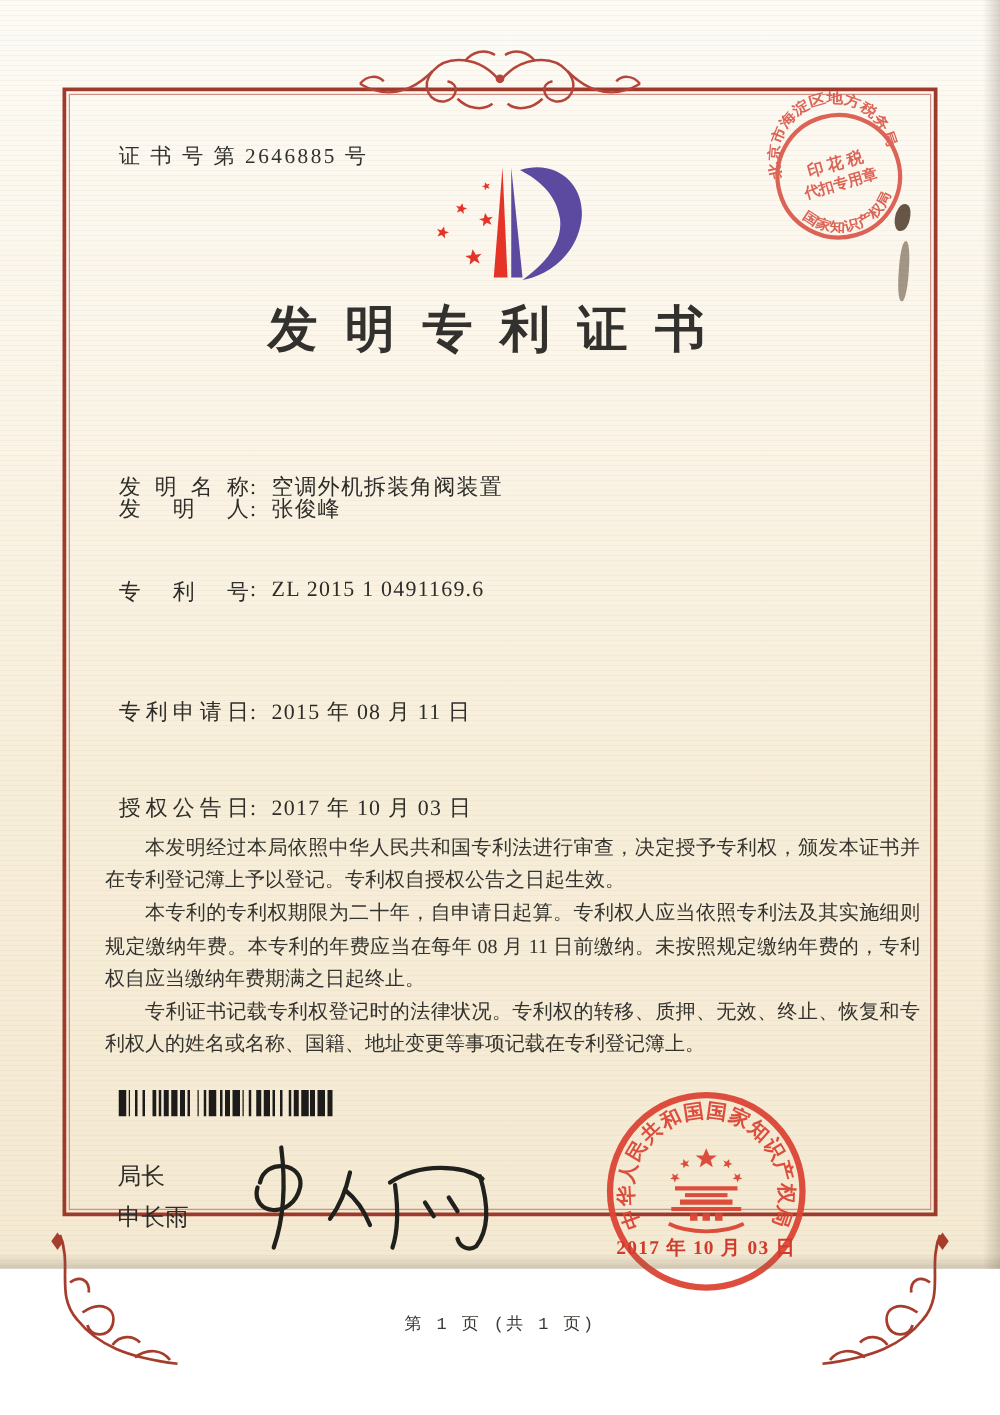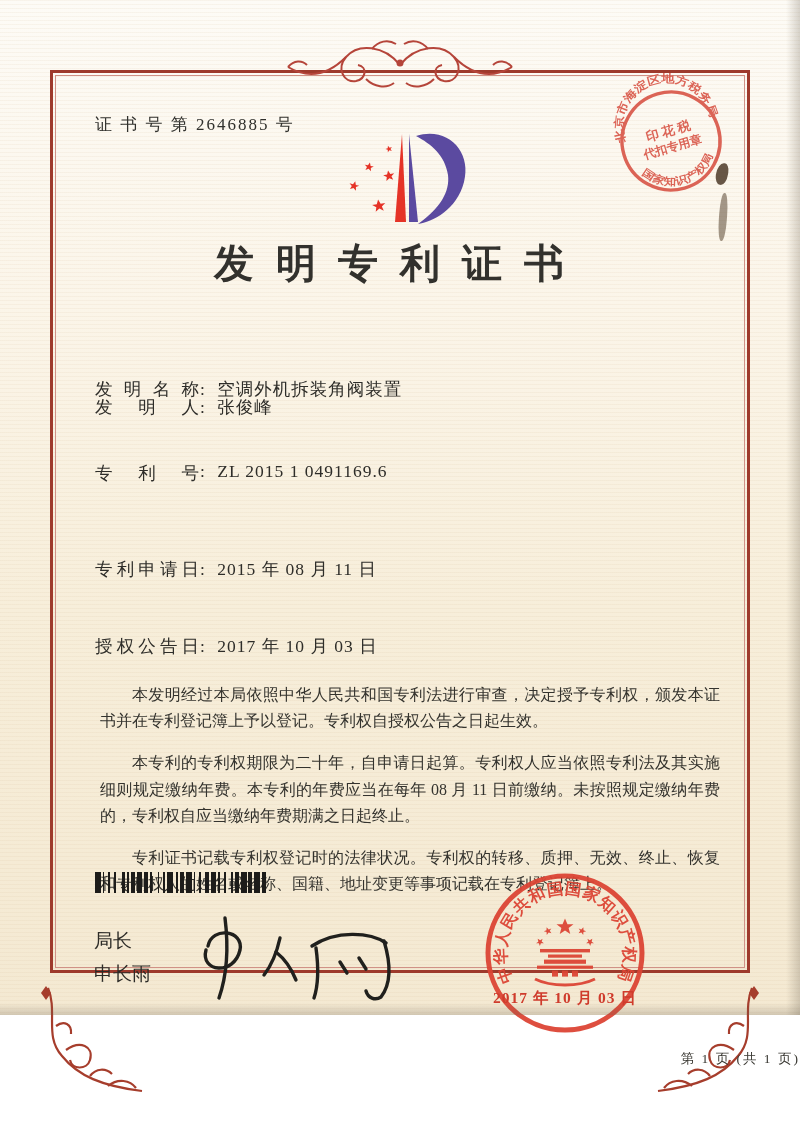--- a/index.html
+++ b/index.html
@@ -24,41 +24,41 @@
   .title{position:absolute;left:0;right:0;top:236px;text-align:center;
          font-size:40px;font-weight:600;letter-spacing:22px;color:#32312d;}
   
   .frow{position:absolute;left:95px;font-size:17.5px;white-space:nowrap;color:#2e2d29;}
   .flabel{display:inline-block;width:104px;text-align:justify;text-align-last:justify;vertical-align:top;}
   .fcolon{display:inline-block;margin:0 2px 0 1px;}
   .fvalue{display:inline-block;margin-left:6px;letter-spacing:1px;}
   
   .bodytext{position:absolute;left:84px;top:666px;width:652px;
             font-size:16px;line-height:1.64;color:#34332e;text-align:justify;}
-  .bodytext p{margin:16px;text-indent:2em;}
+  .bodytext p{margin:0;text-indent:2em;}
   
   .barcode{position:absolute;left:95px;top:872px;height:21px;display:flex;align-items:stretch;}
   .barcode i{display:block;height:100%;}
   .barcode i.b{background:#1d1c1a;}
   
   .sig-title{position:absolute;left:94px;top:928px;font-size:19px;
              font-family:"Liberation Sans","DejaVu Sans",sans-serif;color:#2c2b27;text-align:center;}
   .sig-name{position:absolute;left:94px;top:961px;font-size:19px;
             font-family:Liberation Serif, serif;color:#2c2b27;}
   .sig-hand{position:absolute;left:188px;top:912px;}
   
   .seal{position:absolute;left:484px;top:872px;width:162px;height:162px;opacity:.94;}
   .seal-date{position:absolute;left:477px;top:988px;width:176px;text-align:center;
              font-size:15.5px;font-weight:700;color:#cf3b2c;letter-spacing:1px;z-index:5;}
   
   .stamp{position:absolute;left:619px;top:89px;width:104px;height:104px;
          transform:rotate(-16deg);opacity:.9;}
   
-  .footer{position:absolute;left:0;right:0;top:1050px;text-align:right;
-          font-size:13.5px;letter-spacing:2px;color:#3a3933;}
+  .footer{position:absolute;left:0;right:0;top:1050px;text-align:center;
+          font-size:13.5px;letter-spacing:2px;color:#3a3933;font-family:Liberation Mono, monospace;}
   
   .smudge1{position:absolute;left:716px;top:163px;width:12px;height:22px;background:#4c3a28;
            border-radius:60% 40% 55% 45%;transform:rotate(8deg);opacity:.85;}
   .smudge2{position:absolute;left:719px;top:193px;width:8px;height:48px;background:#5a4733;
            border-radius:45%;transform:rotate(4deg);opacity:.55;}
   
   .edge-r{position:absolute;top:0;right:0;width:14px;height:100%;
           background:linear-gradient(90deg,rgba(0,0,0,0),rgba(110,100,85,.28));}
   .edge-b{position:absolute;left:0;bottom:0;width:100%;height:12px;
           background:linear-gradient(180deg,rgba(0,0,0,0),rgba(105,95,80,.25));}

